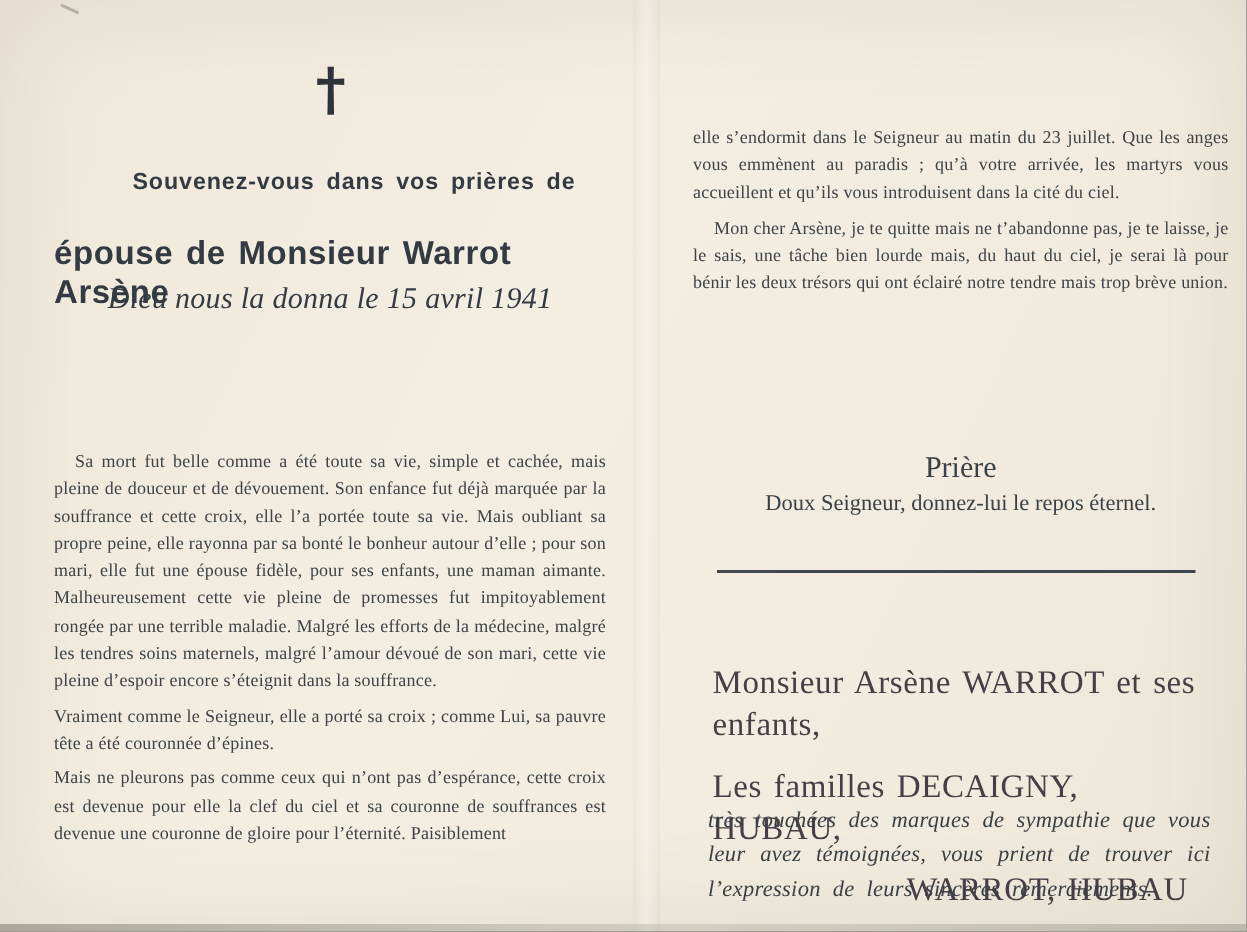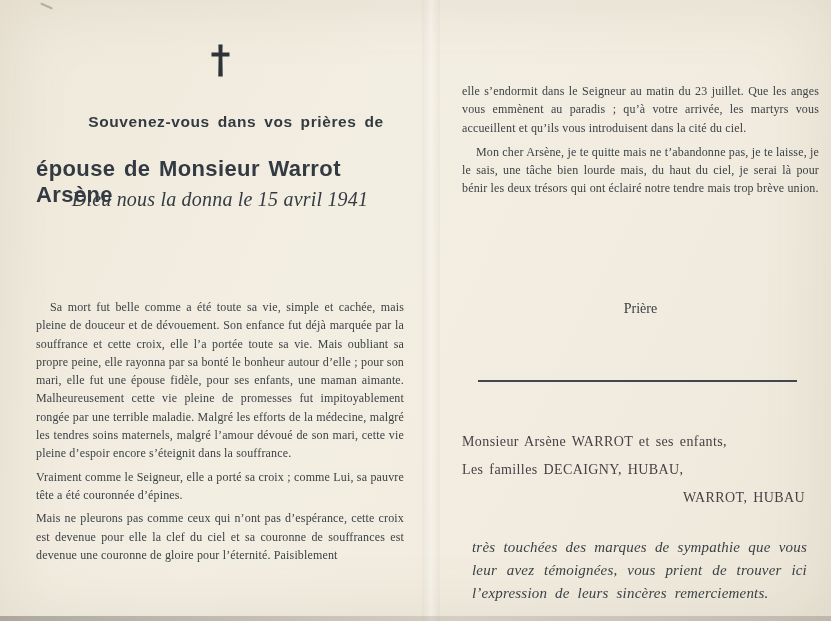--- a/index.html
+++ b/index.html
@@ -57,29 +57,29 @@
     margin:0 0 5px; font-size:12px; line-height:18.3px;
     text-align:justify; letter-spacing:0.15px; color:#3c4246;
   }
   .para.indent { text-indent:14px; }
   .para:last-child { margin-bottom:0; }
 
   
   .right-body { position:absolute; top:82px; left:0; right:0; }
   .right-body .para { margin-bottom:6px; }
   .prayer { position:absolute; top:301px; left:0; width:100%; text-align:center; }
-  .prayer-heading { margin:0; font-size:14px; color:#3a4145; }
+  .prayer-heading { margin:0; font-size:20px; color:#3a4145; }
   .prayer-text { margin:4px 0 0; font-size:15px; color:#3a4145; }
   .divider {
     position:absolute; top:380px; left:16px; width:319px; height:0;
     border:none; border-top:2px solid #40474d; margin:0;
   }
   .ack { position:absolute; top:428px; left:0; right:4px; }
   .ack p {
-    margin:0; font-size:14px; line-height:28px; color:#463f45;
+    margin:13px; font-size:22px; line-height:28px; color:#463f45;
     letter-spacing:0.4px; word-spacing:2px;
   }
   .ack .align-right { text-align:right; padding-right:10px; }
   .closing {
     position:absolute; top:526px; left:0; right:2px; margin:10px;
     font-style:italic; font-size:15px; line-height:23px;
     text-align:justify; word-spacing:4px; letter-spacing:0.2px; color:#3a4145;
   }
 </style>
 </head>
@@ -112,20 +112,21 @@
 
   <section class="page page-right">
 
     <div class="right-body">
       <p class="para">elle s’endormit dans le Seigneur au matin du 23 juillet. Que les anges vous emmènent au paradis ; qu’à votre arrivée, les martyrs vous accueillent et qu’ils vous introduisent dans la cité du ciel.</p>
       <p class="para indent">Mon cher Arsène, je te quitte mais ne t’abandonne pas, je te laisse, je le sais, une tâche bien lourde mais, du haut du ciel, je serai là pour bénir les deux trésors qui ont éclairé notre tendre mais trop brève union.</p>
     </div>
 
     <div class="prayer">
       <p class="prayer-heading">Prière</p>
+      <p class="prayer-text">Doux Seigneur, donnez-lui le repos éternel.</p>
     </div>
 
     <hr class="divider">
 
     <div class="ack">
       <p>Monsieur Arsène WARROT et ses enfants,</p>
       <p>Les familles DECAIGNY, HUBAU,</p>
       <p class="align-right">WARROT, HUBAU</p>
     </div>
 

